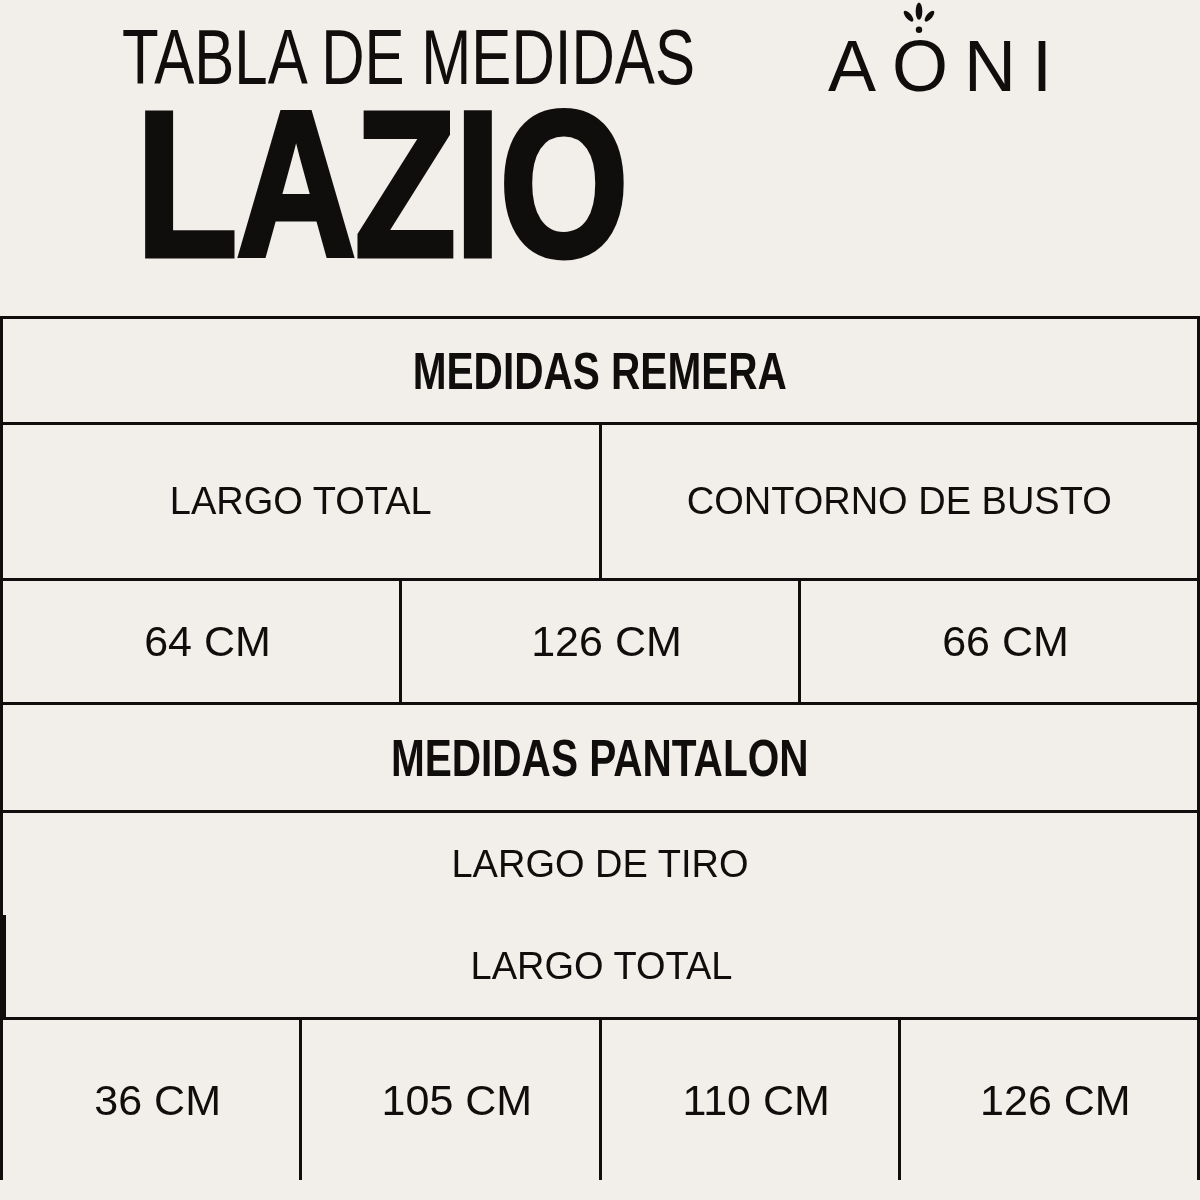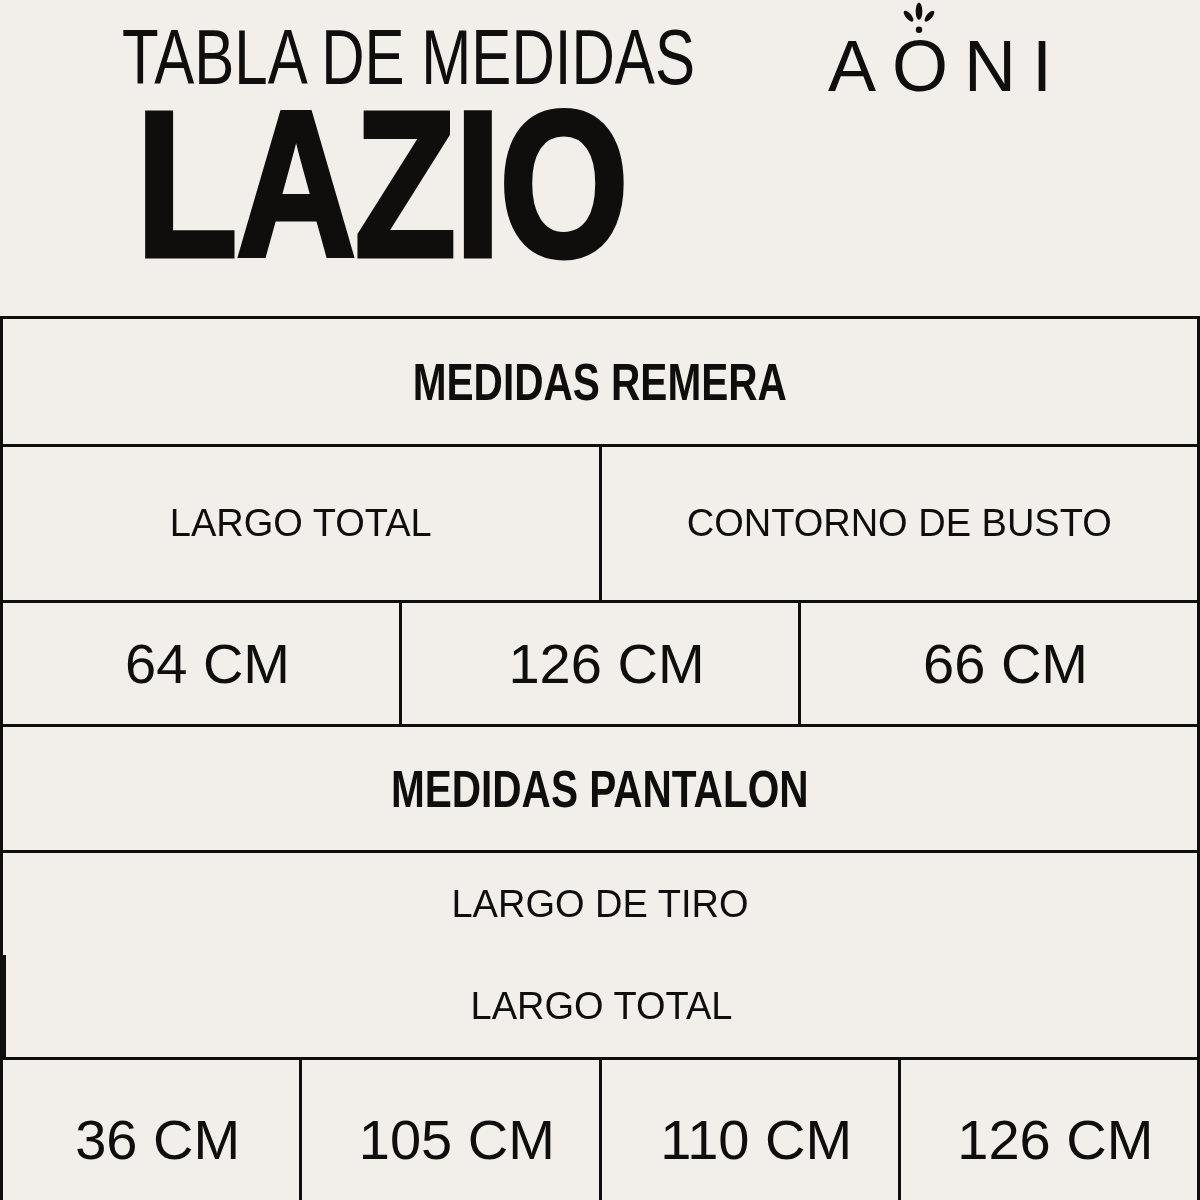--- a/index.html
+++ b/index.html
@@ -91,36 +91,36 @@
     justify-content: center;
     text-align: center;
     padding: 8px 18px;
     box-sizing: border-box;
     font-size: 38px;
     line-height: 1.5;
     font-weight: 400;
   }
   .cell + .cell { border-left: 3px solid #0f0e0c; }
 
-  .row-section-title { height: 128px; }
+  .row-section-title { height: 106px; }
   .row-section-title .cell { padding: 0; }
   .section-title-text {
     font-size: 52px;
     font-weight: 700;
     letter-spacing: 0;
     transform: scaleX(0.78);
     transform-origin: center center;
     white-space: nowrap;
   }
   .row-remera-headers  { height: 156px; }
   .row-remera-values   { height: 124px; }
-  .row-pantalon-title  { height: 126px; }
+  .row-pantalon-title  { height: 108px; }
   .row-pantalon-headers{ height: 207px; flex-direction: column; }
   .row-pantalon-values { height: 160px; }
-  .value-cell { font-size: 56px; padding-left: 31px; }
+  .value-cell { font-size: 43px; padding-left: 31px; }
 </style>
 </head>
 <body>
 
 <div class="page-title">TABLA DE MEDIDAS</div>
 
 <div class="product-title">LAZIO</div>
 
 <div class="brand-logo">
   <span class="brand-letter">A</span>

